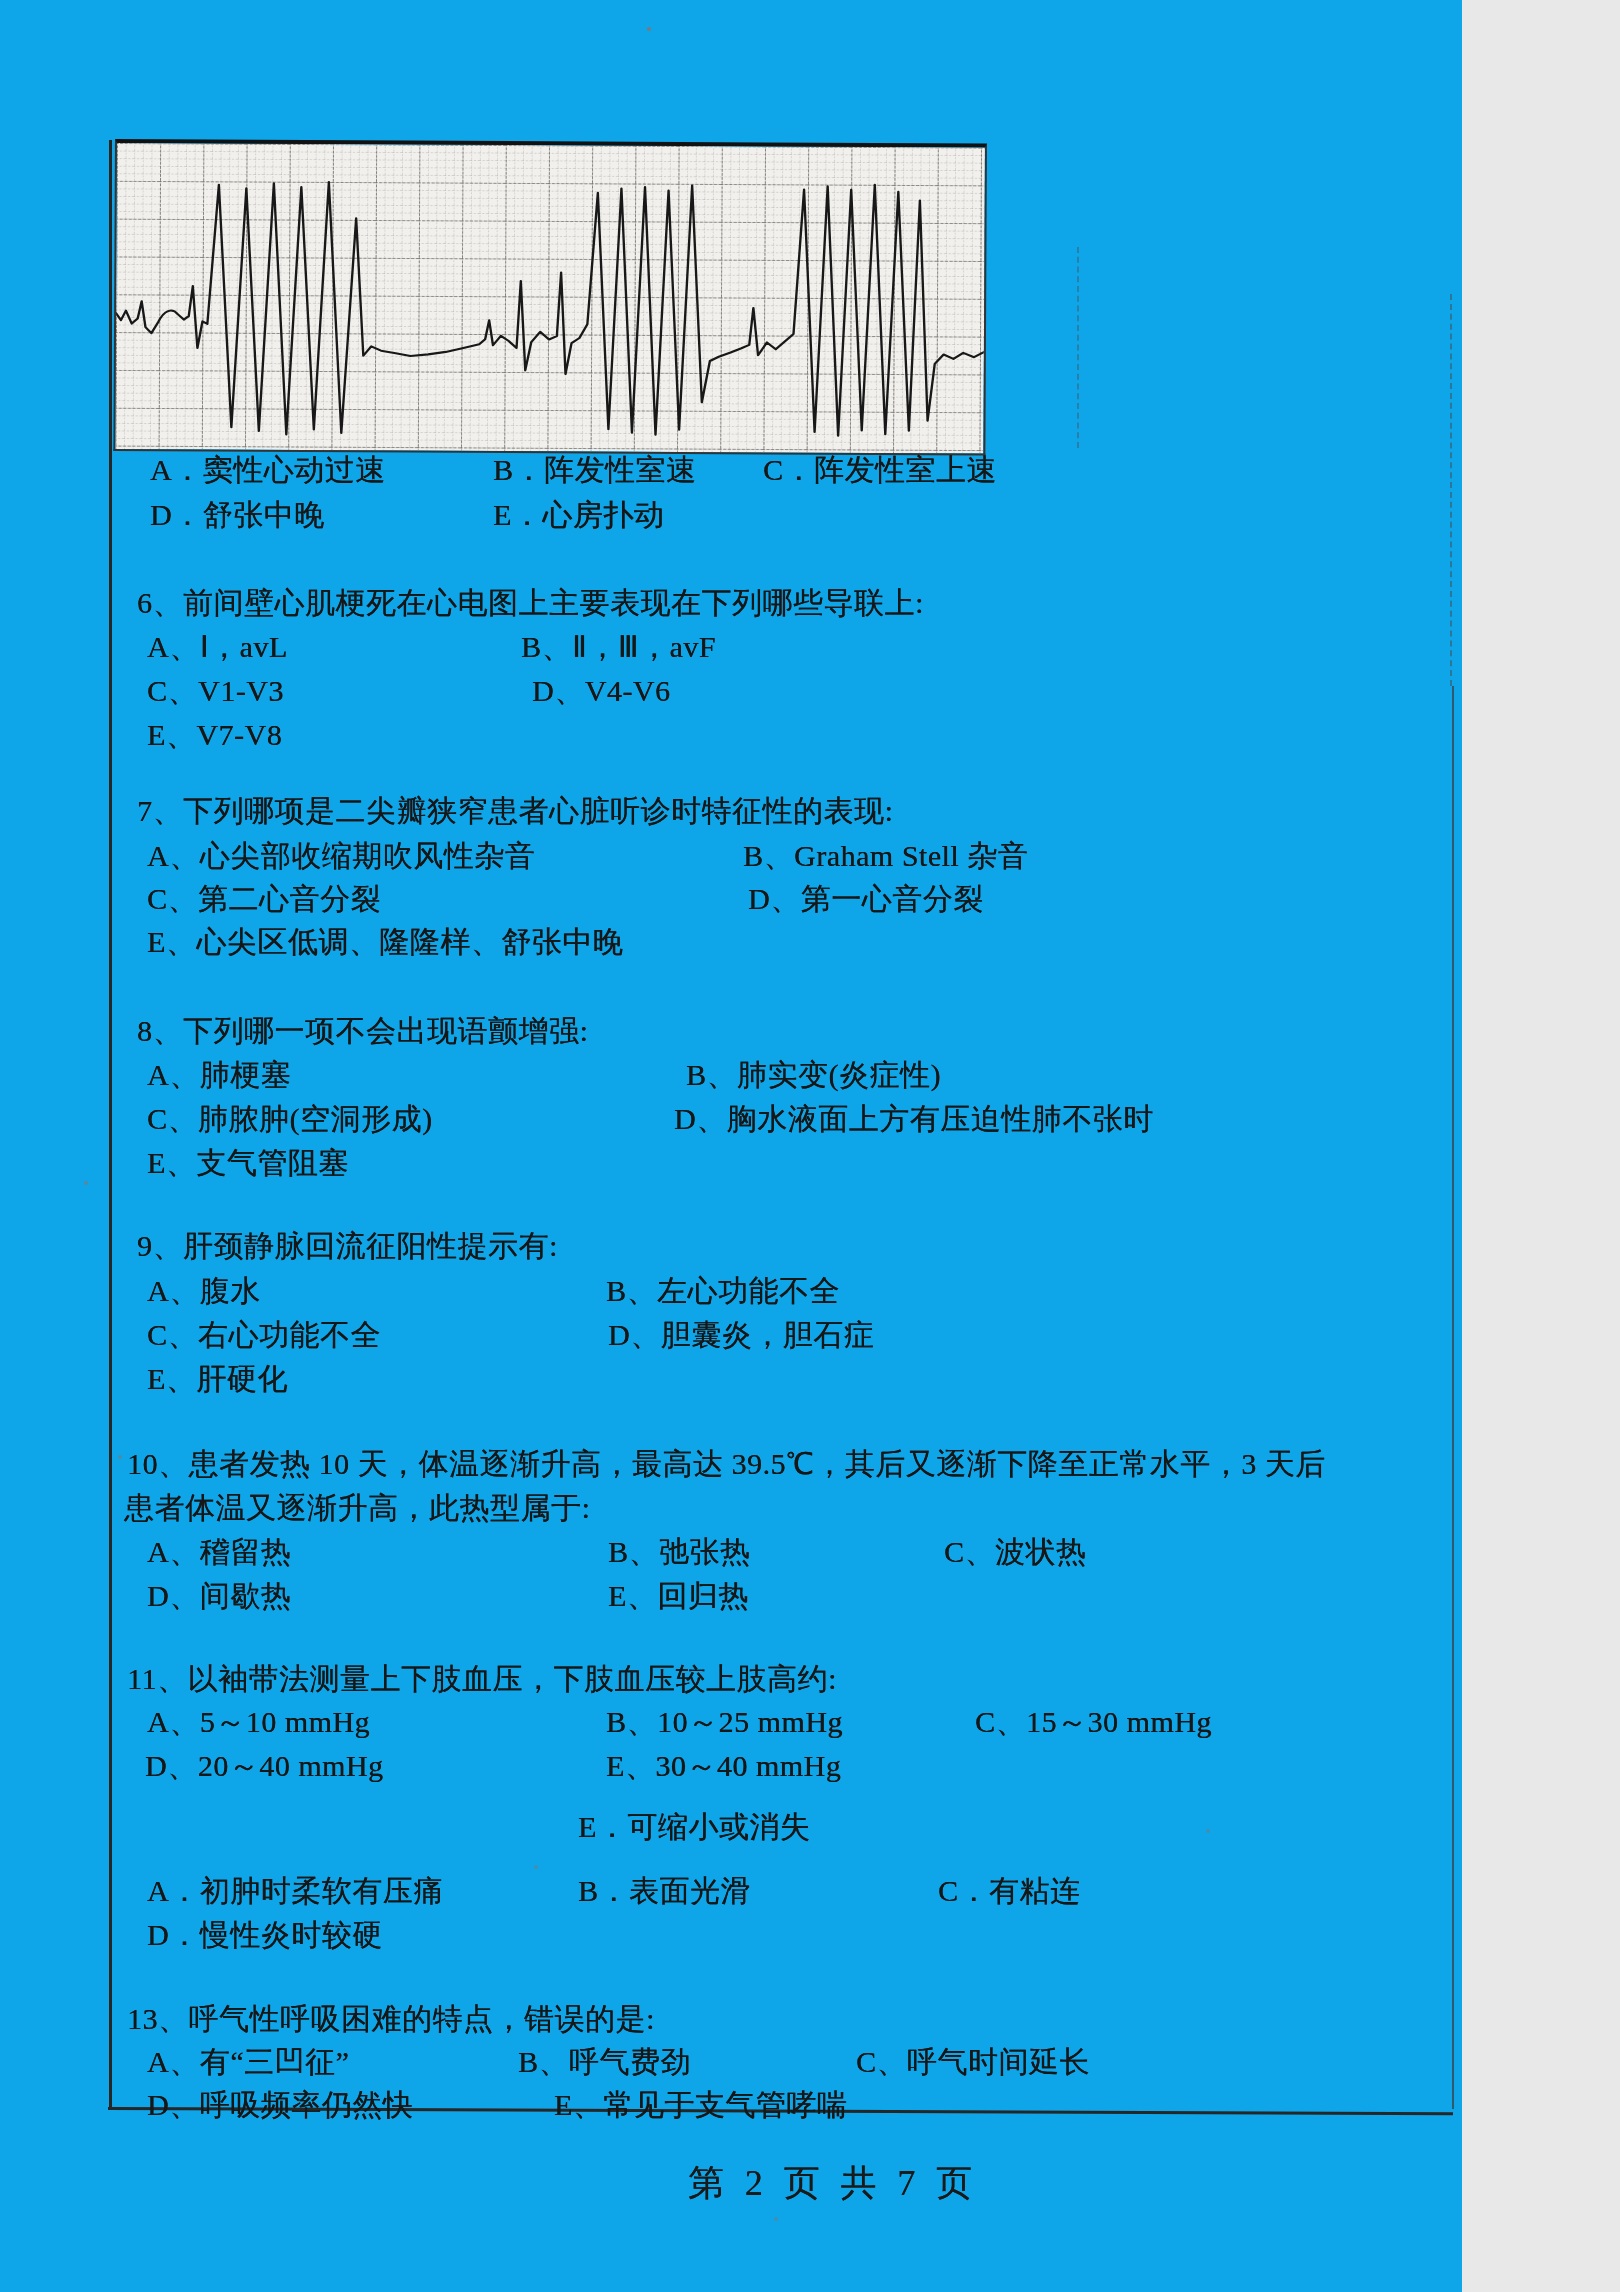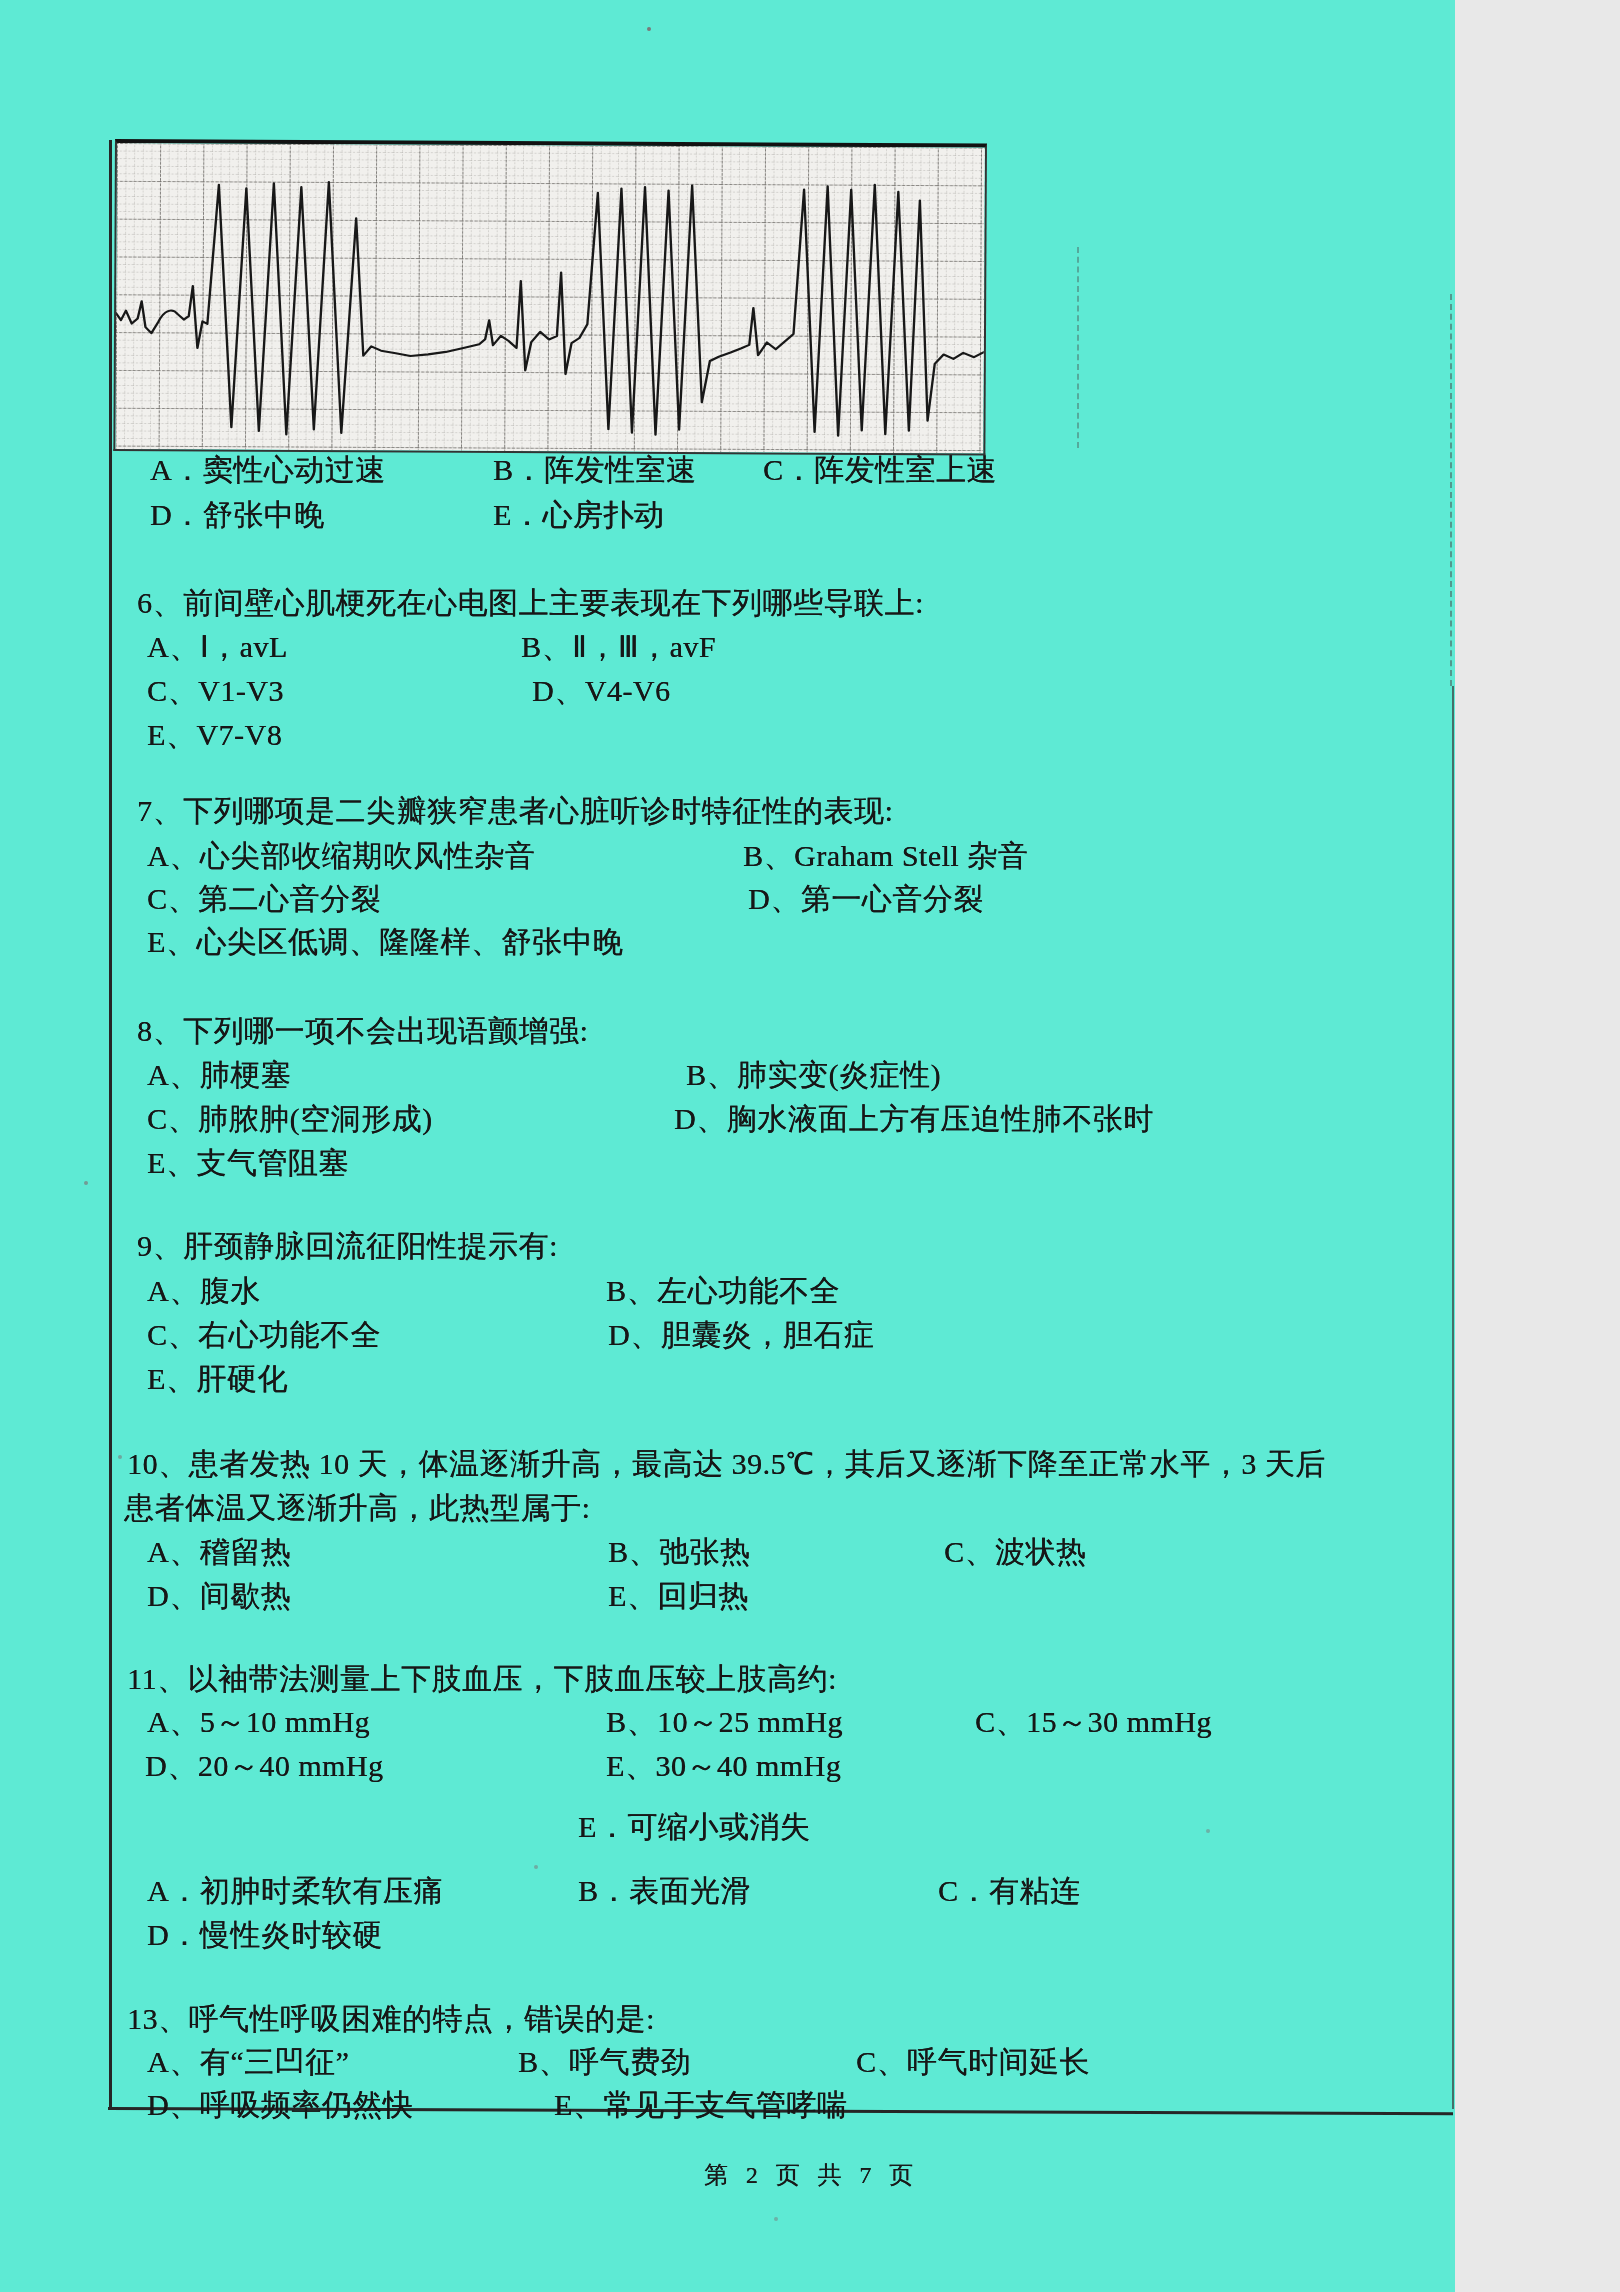--- a/index.html
+++ b/index.html
@@ -1,22 +1,23 @@
 <!DOCTYPE html>
 <html><head>
 <meta charset="utf-8">
 <style>
   html,body{margin:0;padding:0;background:#e8e8e8;}
   .page{
     position:relative;
     width:1455px;height:2293px;
-    background:#5eead4;
+    background:#0ea5e9;
     overflow:hidden;
     font-family:"Liberation Serif", serif;
     color:#161616;
+    padding-left:7px;
   }
   .t{
     position:absolute;
     font-size:30px;
     line-height:1.25;
     white-space:nowrap;
     color:#171717;
     text-shadow:0.3px 0 0 currentColor;
     letter-spacing:0.5px;
   }
@@ -28,22 +29,22 @@
   .dashcol.c1{left:1450px;top:294px;height:392px;opacity:.5;}
   .dashcol.c2{left:1077px;top:247px;height:201px;opacity:.4;}
   .ecg-box{
     position:absolute;left:115px;top:139px;width:868px;height:306px;
     border:2px solid #333;border-top:4.9px solid #121212;
     transform:rotate(0.3deg);transform-origin:left top;
     box-sizing:content-box;overflow:hidden;
   }
   .ecg-box svg{display:block;width:868px;height:306px;}
   .footer{
-    position:absolute;left:704px;top:2159px;
-    font-size:24px;word-spacing:7.8px;letter-spacing:2px;
+    position:absolute;left:688px;top:2159px;
+    font-size:36px;word-spacing:7.8px;letter-spacing:2px;
     color:#1a1a1a;text-shadow:0.3px 0 0 currentColor;white-space:nowrap;
   }
   .speck{position:absolute;border-radius:50%;background:#7a7a7a;}
   .s1{left:647px;top:27.4px;width:3.9px;height:3.9px;}
   .s2{left:1515px;top:9.8px;width:4.9px;height:8.8px;background:#555;border-radius:40% 60% 60% 40%;transform:rotate(14deg);}
   .s3{left:84px;top:1181px;width:3.9px;height:3.9px;opacity:.7;}
   .s4{left:118px;top:1455px;width:3.9px;height:3.9px;opacity:.6;}
   .s5{left:534px;top:1865px;width:3.9px;height:3.9px;opacity:.55;}
   .s6{left:1206px;top:1829px;width:3.9px;height:3.9px;opacity:.5;}
   .s7{left:774px;top:2217px;width:3.9px;height:3.9px;opacity:.5;}

